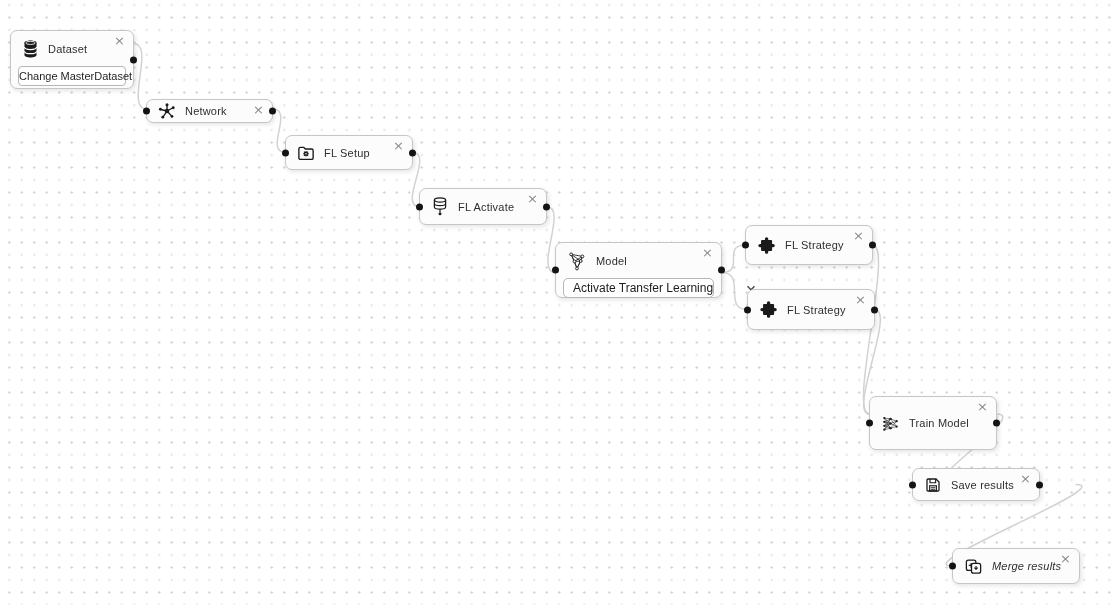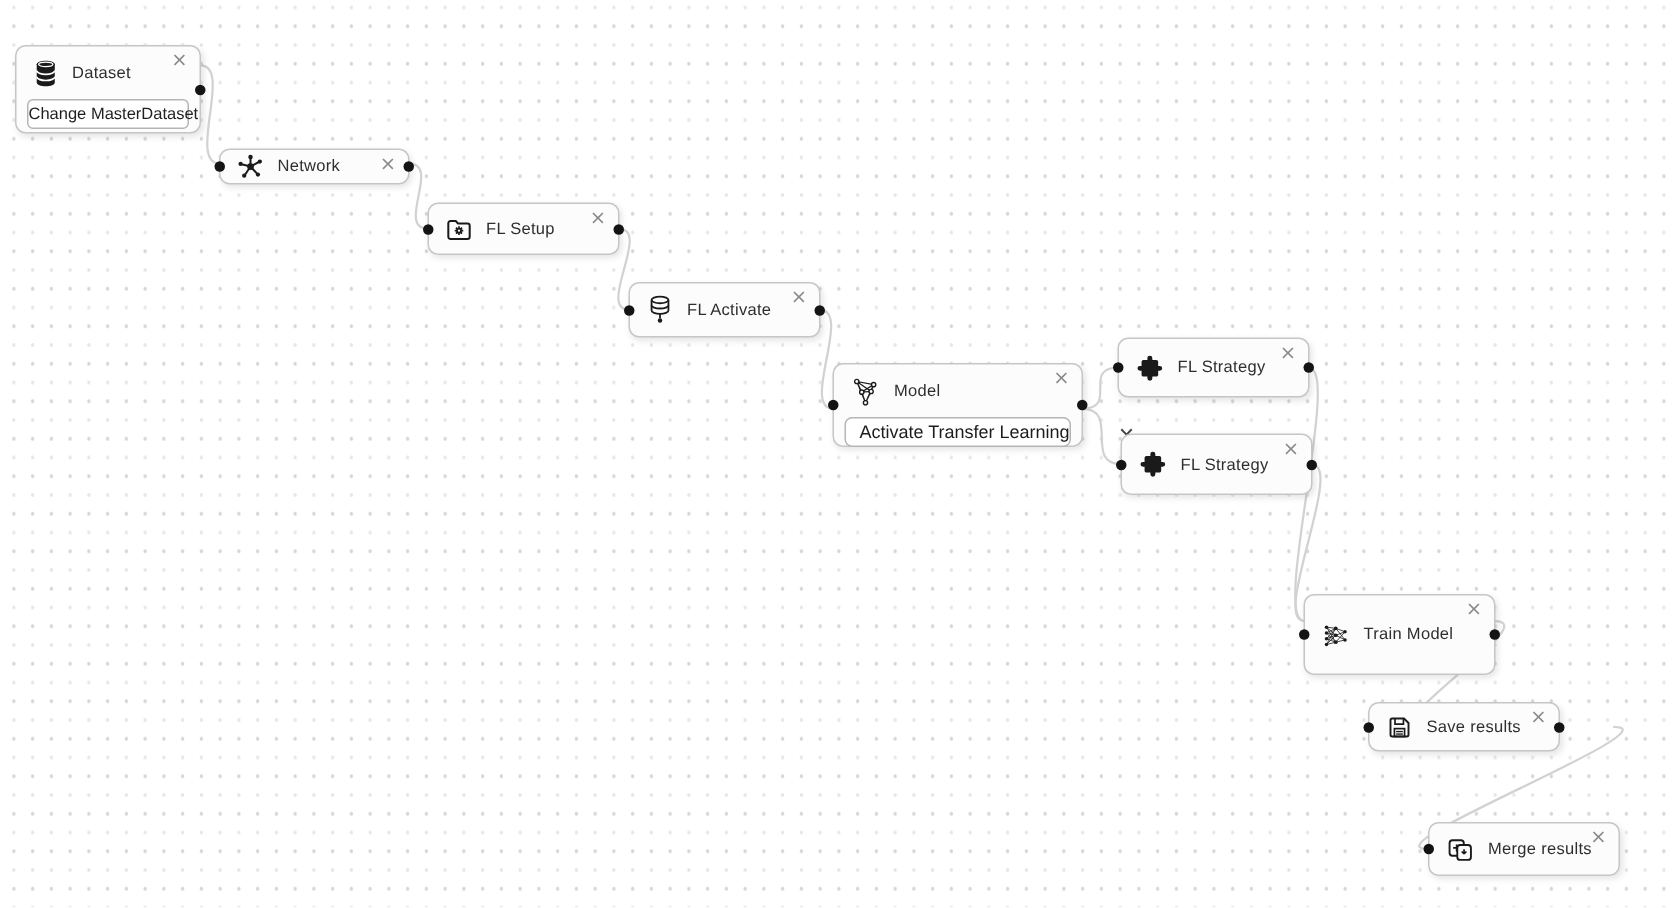--- a/index.html
+++ b/index.html
@@ -61,21 +61,21 @@
   
   #node-dataset       { left: 10px;  top: 30px;  width: 124px; height: 59px; }
   #node-network       { left: 146px; top: 99px;  width: 127px; height: 24px; }
   #node-fl-setup      { left: 285px; top: 135px; width: 128px; height: 35px; text-align: right; }
   #node-fl-dataset    { left: 419px; top: 188px; width: 128px; height: 37px; }
   #node-model         { left: 555px; top: 242px; width: 167px; height: 56px; }
   #node-fl-strategy-1 { left: 745px; top: 225px; width: 128px; height: 40px; }
   #node-fl-strategy-2 { left: 747px; top: 289px; width: 128px; height: 41px; }
   #node-train-model   { left: 869px; top: 396px; width: 128px; height: 54px; }
   #node-save-results  { left: 912px; top: 468px; width: 128px; height: 33px; }
-  #node-merge-results { left: 952px; top: 548px; width: 128px; height: 36px; }
+  #node-merge-results { left: 952px; top: 548px; width: 128px; height: 36px; font-style: italic; }
 </style>
 </head>
 <body>
 
 <div class="canvas">
   <svg class="wires" id="wires">
       <path d="M 133.5 43.5 C 155.5 43.5, 124.5 109, 146.5 109" fill="none" stroke="#d2d2d2" stroke-width="1.5"></path>
       <path d="M 272.5 109 C 294.5 109, 263.5 152.5, 285.5 152.5" fill="none" stroke="#d2d2d2" stroke-width="1.5"></path>
       <path d="M 412.5 152.5 C 434.5 152.5, 397.5 206.5, 419.5 206.5" fill="none" stroke="#d2d2d2" stroke-width="1.5"></path>
       <path d="M 546.5 206.5 C 568.5 206.5, 533.5 272.5, 555.5 272.5" fill="none" stroke="#d2d2d2" stroke-width="1.5"></path>

